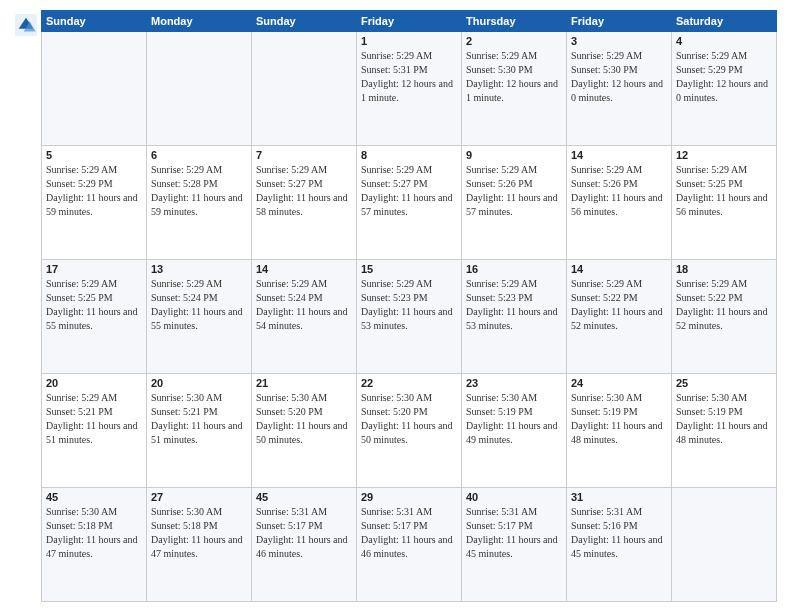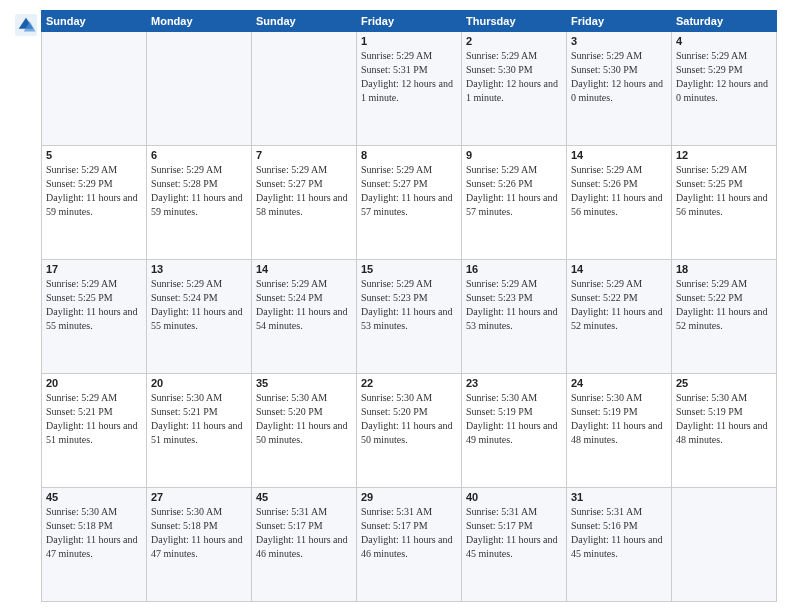--- a/index.html
+++ b/index.html
@@ -218,21 +218,21 @@
         <tr>
           <td>
             <span class="cell-day">20</span>
             <div class="cell-info">Sunrise: 5:29 AM<br>Sunset: 5:21 PM<br>Daylight: 11 hours and 51 minutes.</div>
           </td>
           <td>
             <span class="cell-day">20</span>
             <div class="cell-info">Sunrise: 5:30 AM<br>Sunset: 5:21 PM<br>Daylight: 11 hours and 51 minutes.</div>
           </td>
           <td>
-            <span class="cell-day">35</span>
+            <span class="cell-day">21</span>
             <div class="cell-info">Sunrise: 5:30 AM<br>Sunset: 5:20 PM<br>Daylight: 11 hours and 50 minutes.</div>
           </td>
           <td>
             <span class="cell-day">22</span>
             <div class="cell-info">Sunrise: 5:30 AM<br>Sunset: 5:20 PM<br>Daylight: 11 hours and 50 minutes.</div>
           </td>
           <td>
             <span class="cell-day">23</span>
             <div class="cell-info">Sunrise: 5:30 AM<br>Sunset: 5:19 PM<br>Daylight: 11 hours and 49 minutes.</div>
           </td>

